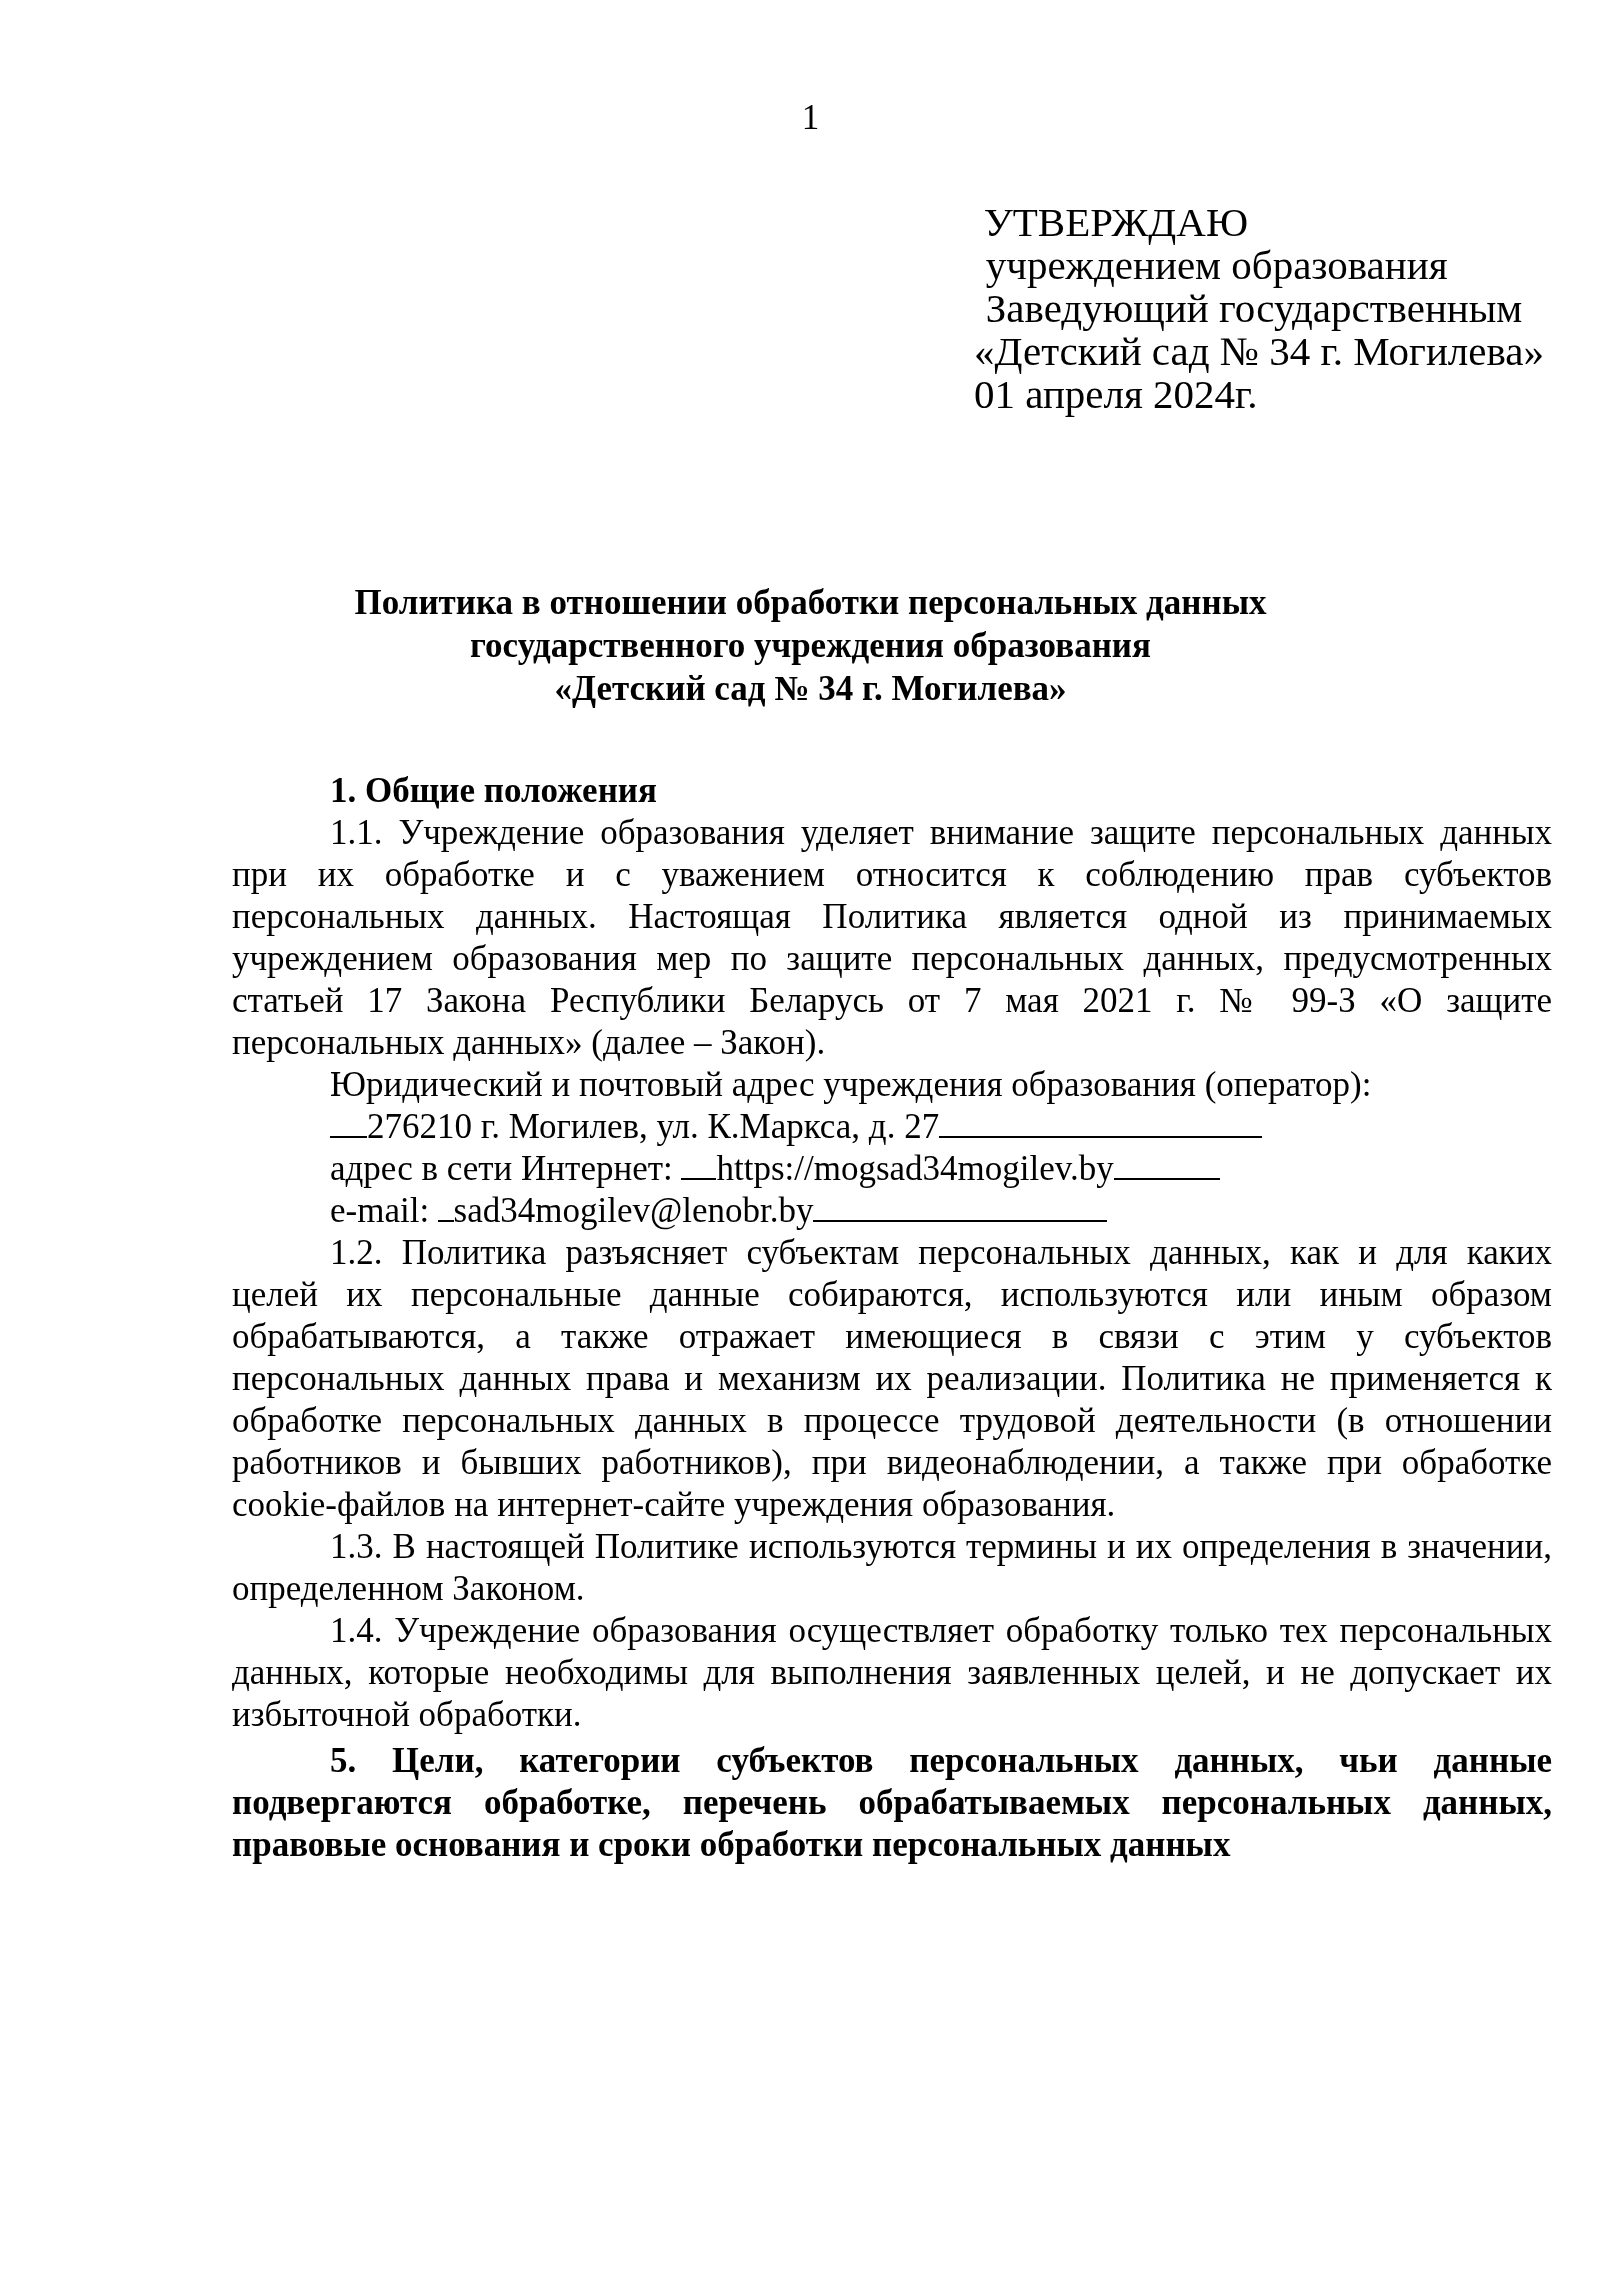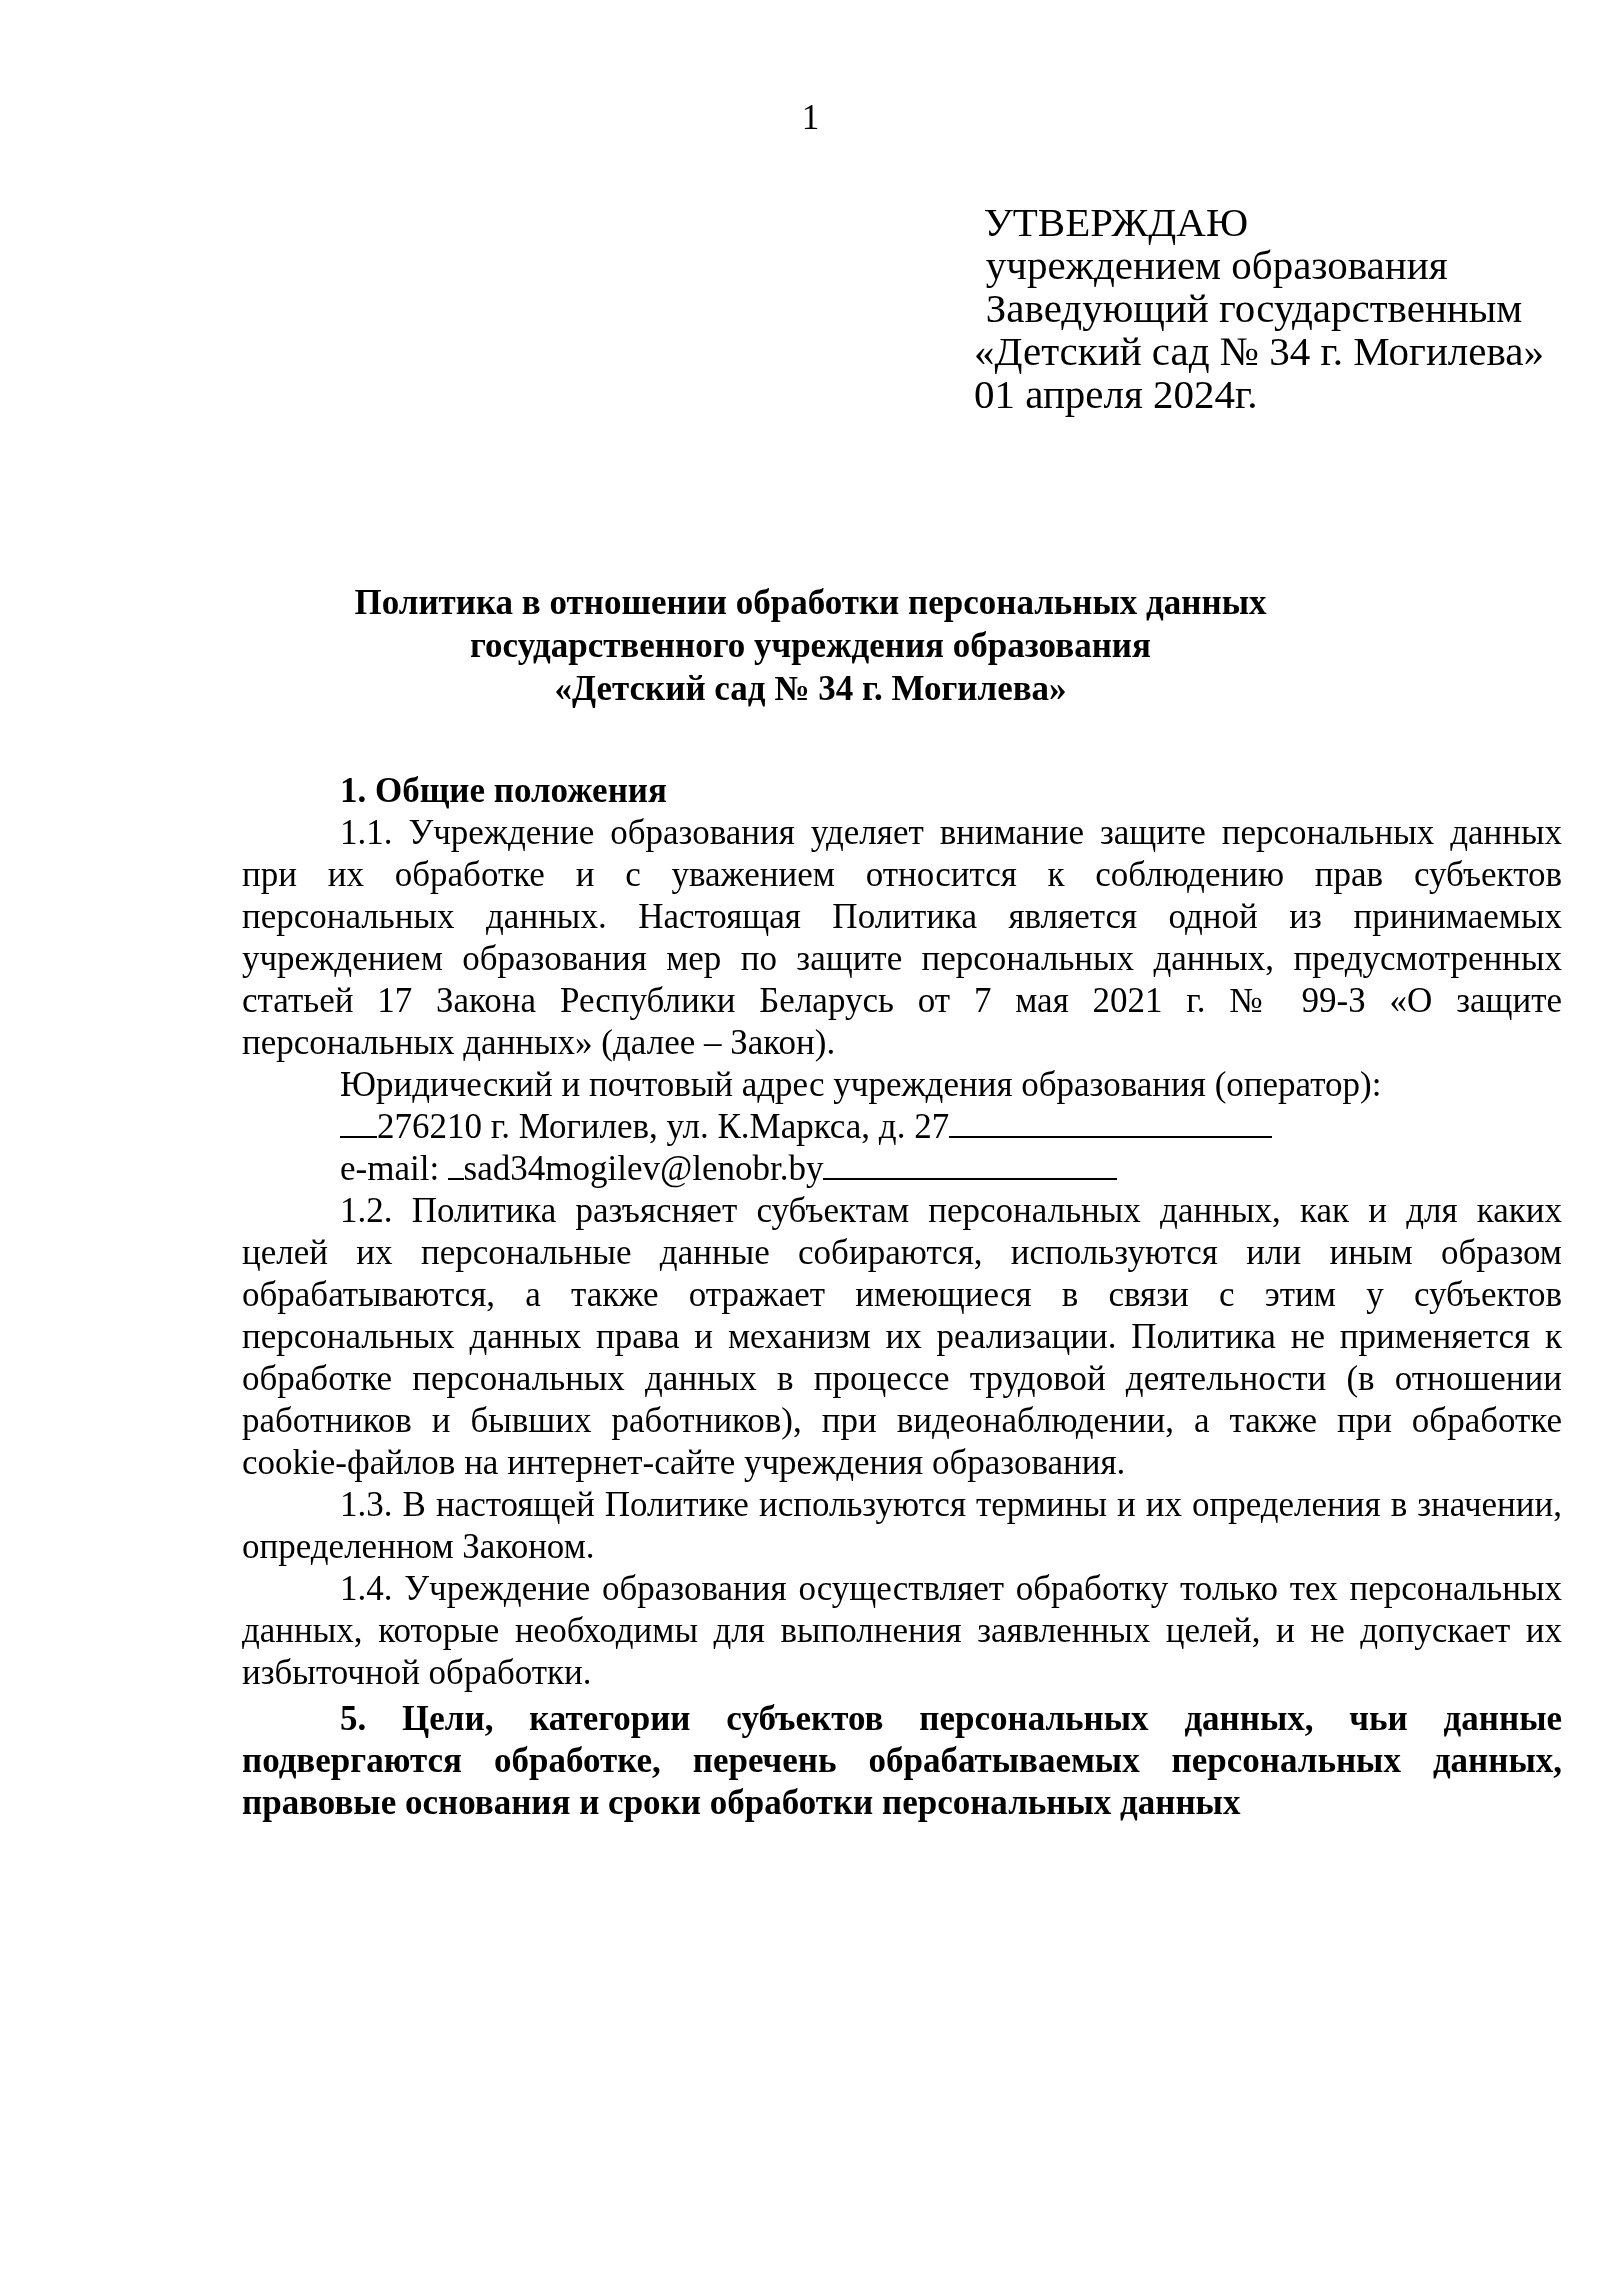--- a/index.html
+++ b/index.html
@@ -6,21 +6,21 @@
     body { width: 1621px; height: 2293px; position: relative; overflow: hidden;
       font-family: "Liberation Serif", serif; color: #000; }
     .page-num { position: absolute; top: 98px; left: 0; width: 1621px; text-align: center; font-size: 35px; }
     .approval { position: absolute; left: 974px; top: 201px; font-size: 41px; line-height: 43px; }
     .approval div { white-space: nowrap; }
     .approval .i1 { padding-left: 9.8px; }
     .approval .i2 { padding-left: 11.8px; }
     .uline { display: inline-block; width: 291px; border-bottom: 2.9px solid #000; height: 27.4px; vertical-align: baseline; margin-right: 2px; }
     .title { position: absolute; left: 0; top: 581px; width: 1621px; text-align: center; font-weight: bold;
       font-size: 35px; line-height: 43px; }
-    .body { position: absolute; left: 232px; top: 770px; width: 1320px; font-size: 35px; line-height: 42px; margin-left: 10px; }
+    .body { position: absolute; left: 232px; top: 770px; width: 1320px; font-size: 35px; line-height: 42px; }
     .body p { margin: 0; text-align: justify; text-align-last: left; }
     .ind { text-indent: 98px; }
     .h1 { font-weight: bold; padding-left: 98px; }
     .addr { padding-left: 98px; white-space: nowrap; }
     .u { display: inline-block; border-bottom: 2.9px solid #000; height: 29px; vertical-align: baseline; }
     .h2 { font-weight: bold; text-indent: 98px; margin-top: 3.9px !important; }
   </style>
 </head>
 <body>
 
@@ -38,19 +38,20 @@
   <div>Политика в отношении обработки персональных данных</div>
   <div>государственного учреждения образования</div>
   <div>«Детский сад № 34 г. Могилева»</div>
 </div>
 
 <div class="body">
   <p class="h1">1. Общие положения</p>
   <p class="ind">1.1. Учреждение образования уделяет внимание защите персональных данных при их обработке и с уважением относится к соблюдению прав субъектов персональных данных. Настоящая Политика является одной из принимаемых учреждением образования мер по защите персональных данных, предусмотренных статьей 17 Закона Республики Беларусь от 7 мая 2021 г. № 99-З «О защите персональных данных» (далее – Закон).</p>
   <p class="addr">Юридический и почтовый адрес учреждения образования (оператор):</p>
   <p class="addr"><span class="u" style="width:37px"></span><span>276210 г. Могилев, ул. К.Маркса, д. 27</span><span class="u" style="width:323px"></span></p>
+  <p class="addr"><span>адрес в сети Интернет:</span> <span class="u" style="width:35px"></span><span>https://mogsad34mogilev.by</span><span class="u" style="width:106px"></span></p>
   <p class="addr"><span>e-mail:</span> <span class="u" style="width:15.7px"></span><span>sad34mogilev@lenobr.by</span><span class="u" style="width:294px"></span></p>
   <p class="ind">1.2. Политика разъясняет субъектам персональных данных, как и для каких целей их персональные данные собираются, используются или иным образом обрабатываются, а также отражает имеющиеся в связи с этим у субъектов персональных данных права и механизм их реализации. Политика не применяется к обработке персональных данных в процессе трудовой деятельности (в отношении работников и бывших работников), при видеонаблюдении, а также при обработке cookie-файлов на интернет-сайте учреждения образования.</p>
   <p class="ind">1.3. В настоящей Политике используются термины и их определения в значении, определенном Законом.</p>
   <p class="ind">1.4. Учреждение образования осуществляет обработку только тех персональных данных, которые необходимы для выполнения заявленных целей, и не допускает их избыточной обработки.</p>
   <p class="h2">5. Цели, категории субъектов персональных данных, чьи данные подвергаются обработке, перечень обрабатываемых персональных данных, правовые основания и сроки обработки персональных данных</p>
 </div>
 
 
 </body></html>

